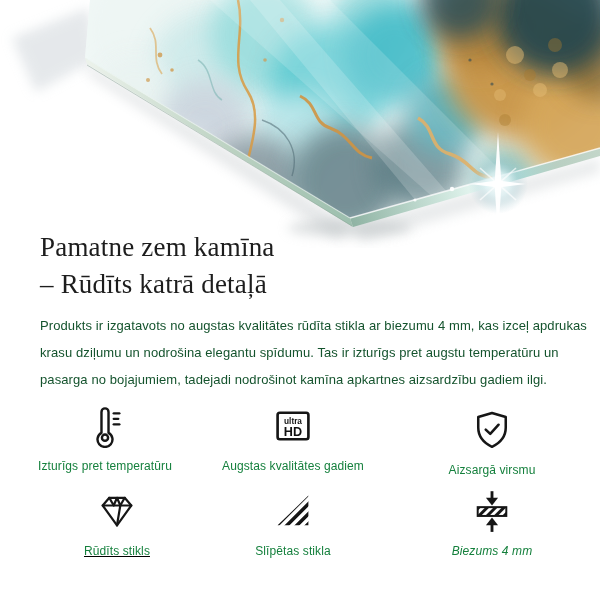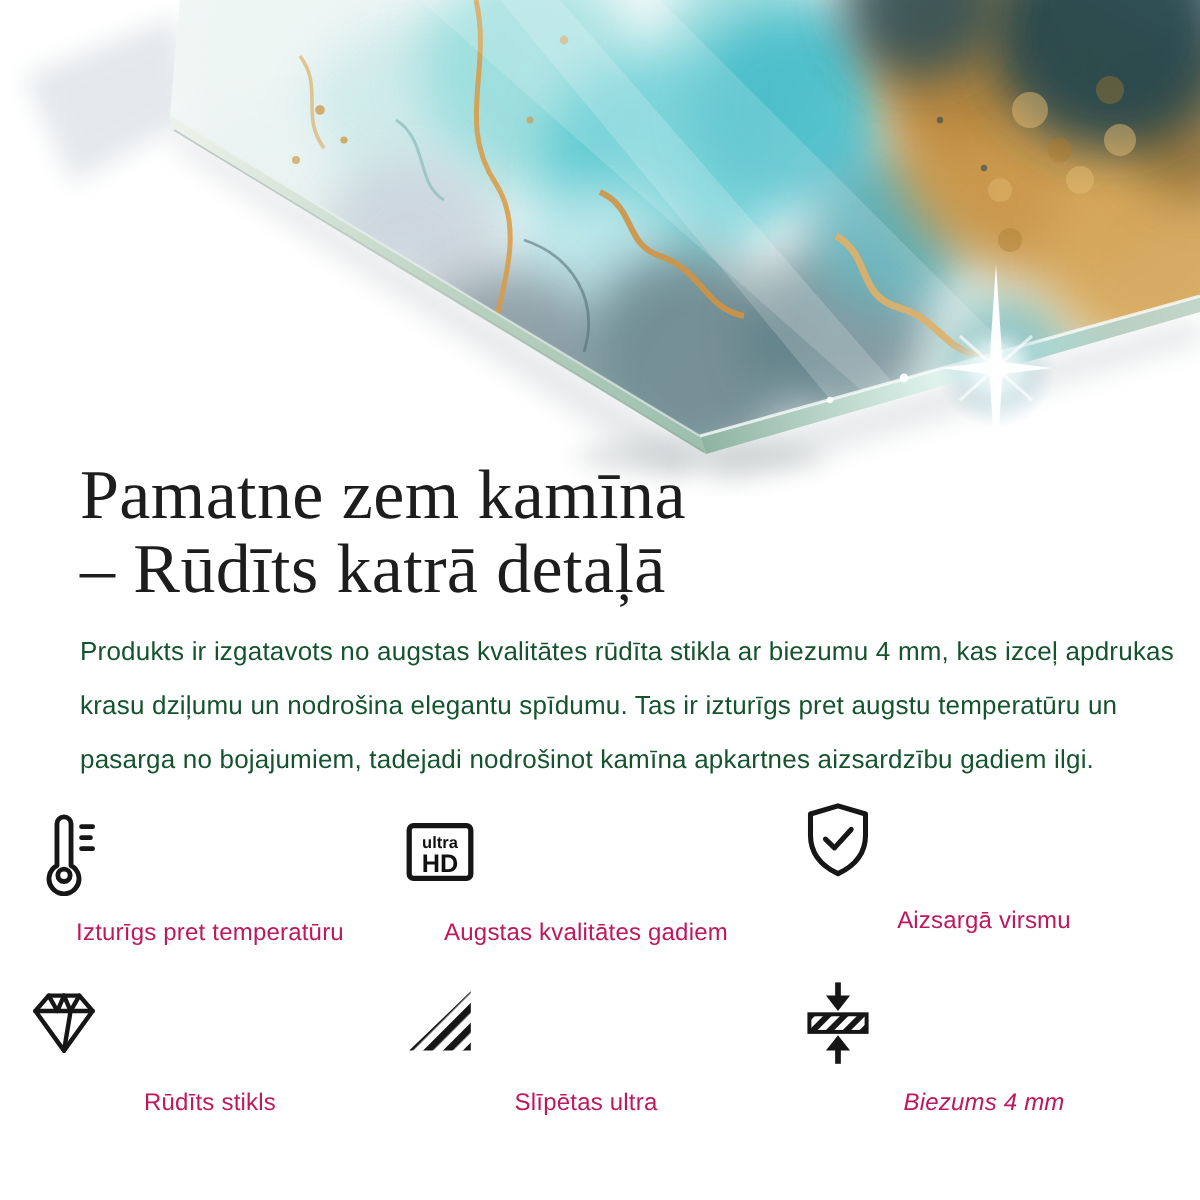--- a/index.html
+++ b/index.html
@@ -6,32 +6,32 @@
   body{width:600px;height:600px;background:#ffffff;overflow:hidden;
        font-family:"Liberation Sans",sans-serif;position:relative;}
   .stage{position:absolute;inset:0;width:600px;height:600px;background:#fff;}
 
   .hero{position:absolute;left:0;top:0;width:600px;height:248px;}
   .hero svg{display:block;}
   .sparkle{position:absolute;left:458px;top:128px;width:80px;height:112px;pointer-events:none;}
 
   .heading{position:absolute;left:40px;top:229px;width:540px;
            font-family:"Liberation Serif",serif;color:#1d1d1d;
-           font-size:35px;line-height:37px;font-weight:400;letter-spacing:.2px;}
+           font-size:27px;line-height:37px;font-weight:400;letter-spacing:.2px;}
   .heading span{display:block;}
 
   .desc{position:absolute;left:40px;top:312px;width:548px;
         font-size:13px;line-height:27px;color:#14532d;letter-spacing:.1px;}
 
   .feature{position:absolute;width:190px;text-align:center;}
-  .feature .iconbox{height:48px;display:flex;align-items:center;justify-content:flex-start;}
-  .feature .label{display:block;margin-top:9px;font-size:12px;color:#be185d;letter-spacing:.1px;}
-
-  .f0{left:10px;top:402px;}  .f1{left:198px;top:402px;}  .f2{left:397px;top:396px;}
-  .f3{left:10px;top:487px;}  .f4{left:198px;top:487px;}  .f5{left:397px;top:487px;font-style:italic;}
+  .feature .iconbox{height:48px;display:flex;align-items:center;justify-content:center;}
+  .feature .label{display:block;margin-top:9px;font-size:12px;color:#15803d;letter-spacing:.1px;}
+
+  .f0{left:10px;top:402px;}  .f1{left:198px;top:402px;}  .f2{left:397px;top:406px;}
+  .f3{left:22px;top:487px;text-decoration:underline;}  .f4{left:198px;top:487px;}  .f5{left:397px;top:487px;font-style:italic;}
 </style>
 </head>
 <body>
 
 <div class="stage">
 
   <div class="hero">
     <svg width="600" height="248" viewBox="0 0 600 248" xmlns="http://www.w3.org/2000/svg">
       <defs>
         <clipPath id="panelClip">
@@ -202,21 +202,21 @@
       <svg width="44" height="44" viewBox="0 0 40 40">
         <defs>
           <pattern id="hatchA" width="6.4" height="6.4" patternUnits="userSpaceOnUse" patternTransform="rotate(45)">
             <rect width="6.4" height="6.4" fill="#ffffff"></rect>
             <rect width="3.2" height="6.4" fill="#161616"></rect>
           </pattern>
         </defs>
         <path d="M6 33 L34 33 L34 6 Z" fill="url(#hatchA)"></path>
       </svg>
     </div>
-    <span class="label">Slīpētas ultra</span>
+    <span class="label">Slīpētas stikla</span>
   </div>
 
   <div class="feature f5">
     <div class="iconbox">
       <svg width="44" height="44" viewBox="0 0 40 40">
         <defs>
           <pattern id="hatchB" width="5.4" height="5.4" patternUnits="userSpaceOnUse" patternTransform="rotate(45)">
             <rect width="5.4" height="5.4" fill="#ffffff"></rect>
             <rect width="2.7" height="5.4" fill="#161616"></rect>
           </pattern>

